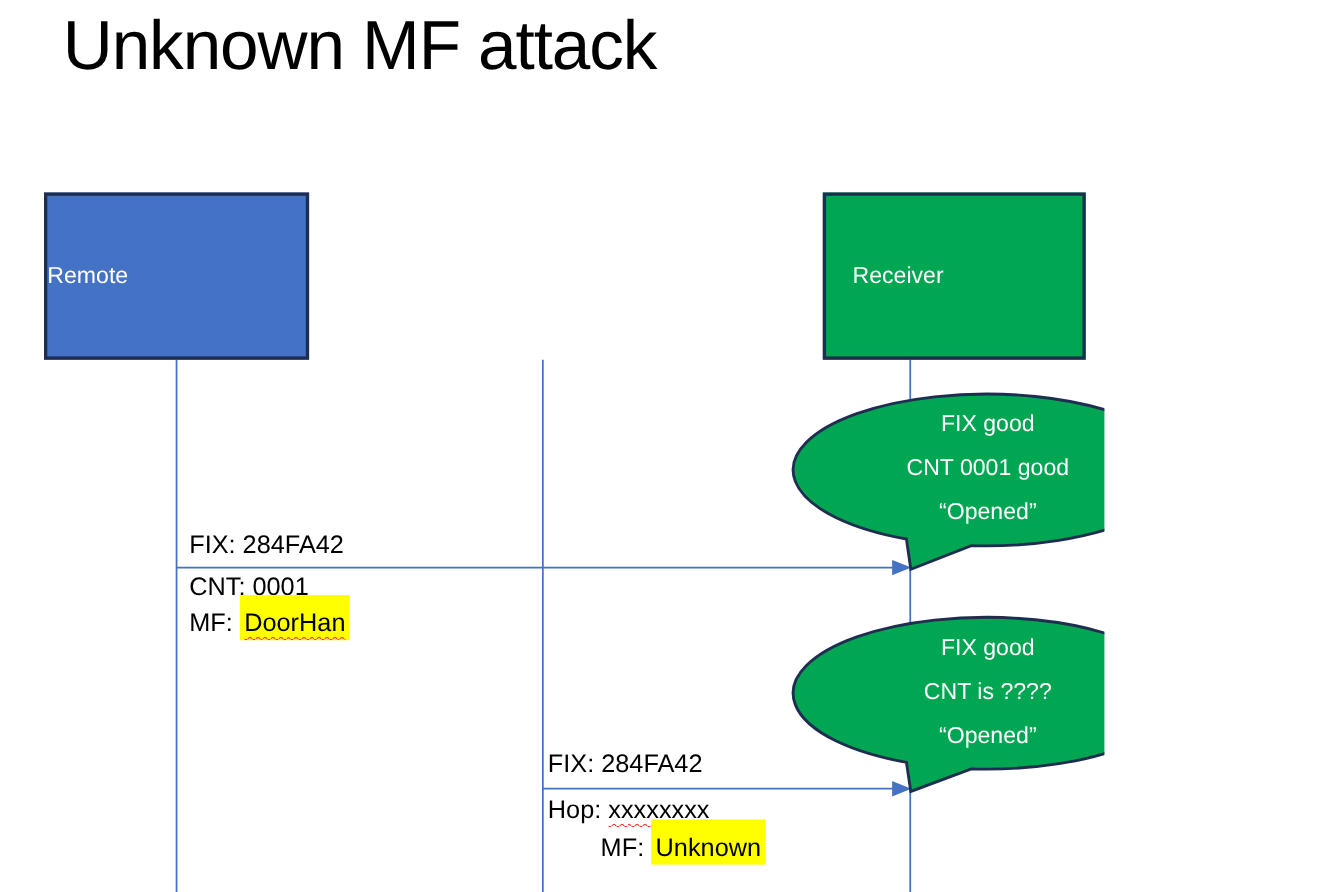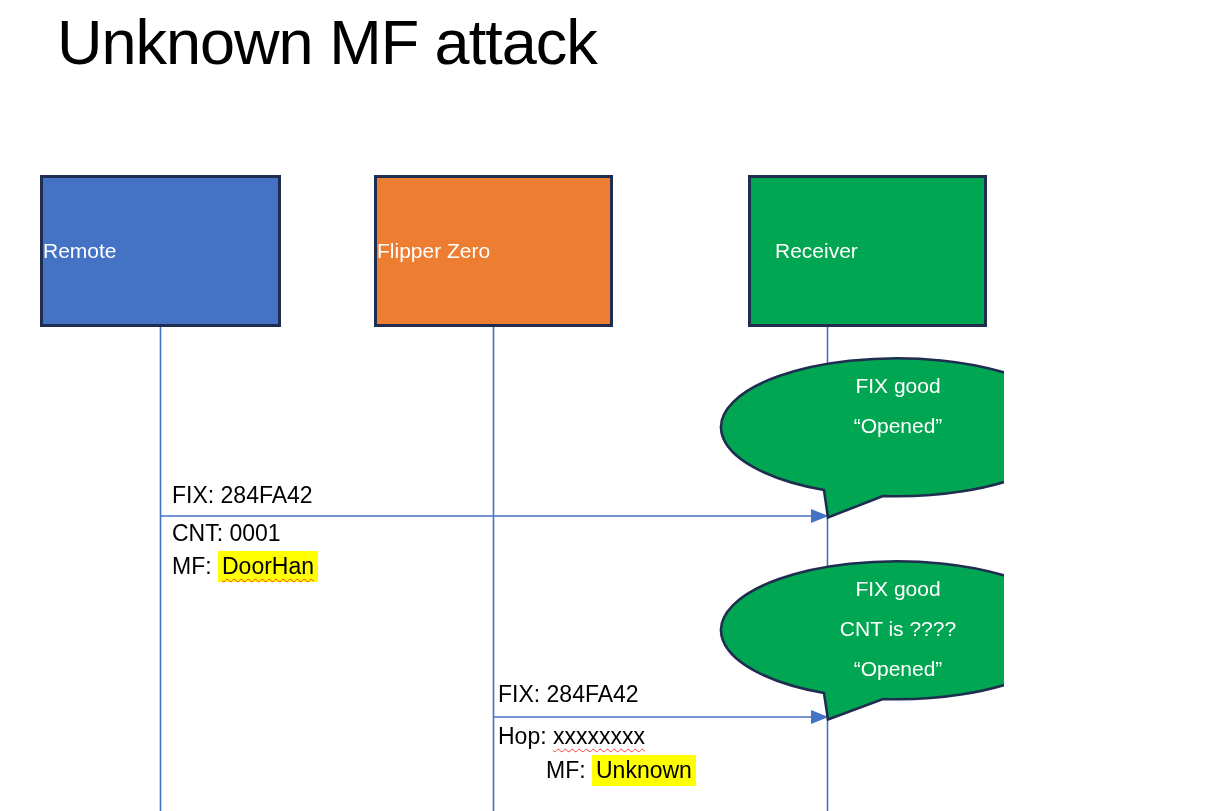--- a/index.html
+++ b/index.html
@@ -49,21 +49,21 @@
   .msg-head{fill:var(--line-blue);}
   .callout{fill:var(--callout-fill);stroke:var(--shape-border);stroke-width:2.6;}
   .msg-label{
     position:absolute;
     font-size:23px;
     color:var(--text-black);
     white-space:nowrap;
   }
   .hl{
     background:var(--highlight-yellow);
-    padding:2px 4px 3px 4px;
+    padding:12px 4px 3px 4px;
   }
   .sq{
     text-decoration-line:underline;
     text-decoration-style:wavy;
     text-decoration-color:var(--squiggle-red);
     text-decoration-thickness:1px;
     text-underline-offset:4px;
   }
   .callout-text{
     position:absolute;
@@ -95,37 +95,35 @@
     <line class="msg-line" x1="493.5" y1="717" x2="814" y2="717"></line>
     <polygon class="msg-head" points="811,710 828.5,717 811,724"></polygon>
 
     <path class="callout" d="M 883 496 A 176 69 0 1 0 824 490 L 828 517.5 Z"></path>
     <path class="callout" d="M 883 699 A 176 69 0 1 0 824 693 L 828 719.5 Z"></path>
   </svg>
 
   <div class="actor remote">
     <span>Remote</span>
   </div>
-  <div class="actor flipper">
-    <span>Flipper Zero</span>
-  </div>
   <div class="actor receiver">
     <span>Receiver</span>
   </div>
 
   <div class="msg-label" style="left:172px;top:482px;">FIX: 284FA42</div>
   <div class="msg-label" style="left:172px;top:520px;">CNT: 0001</div>
   <div class="msg-label" style="left:172px;top:553px;"><span>MF: </span><span class="hl sq">DoorHan</span></div>
 
   <div class="msg-label" style="left:498px;top:681px;">FIX: 284FA42</div>
   <div class="msg-label" style="left:498px;top:723px;"><span>Hop: </span><span class="sq">xxxxxxxx</span></div>
   <div class="msg-label" style="left:498px;top:757px;margin-left:48px;"><span>MF: </span><span class="hl">Unknown</span></div>
 
   <div class="callout-text c1">
     <div>FIX good</div>
+    <div>CNT 0001 good</div>
     <div>“Opened”</div>
   </div>
   <div class="callout-text c2">
     <div>FIX good</div>
     <div>CNT is ????</div>
     <div>“Opened”</div>
   </div>
 
 </div>
 

